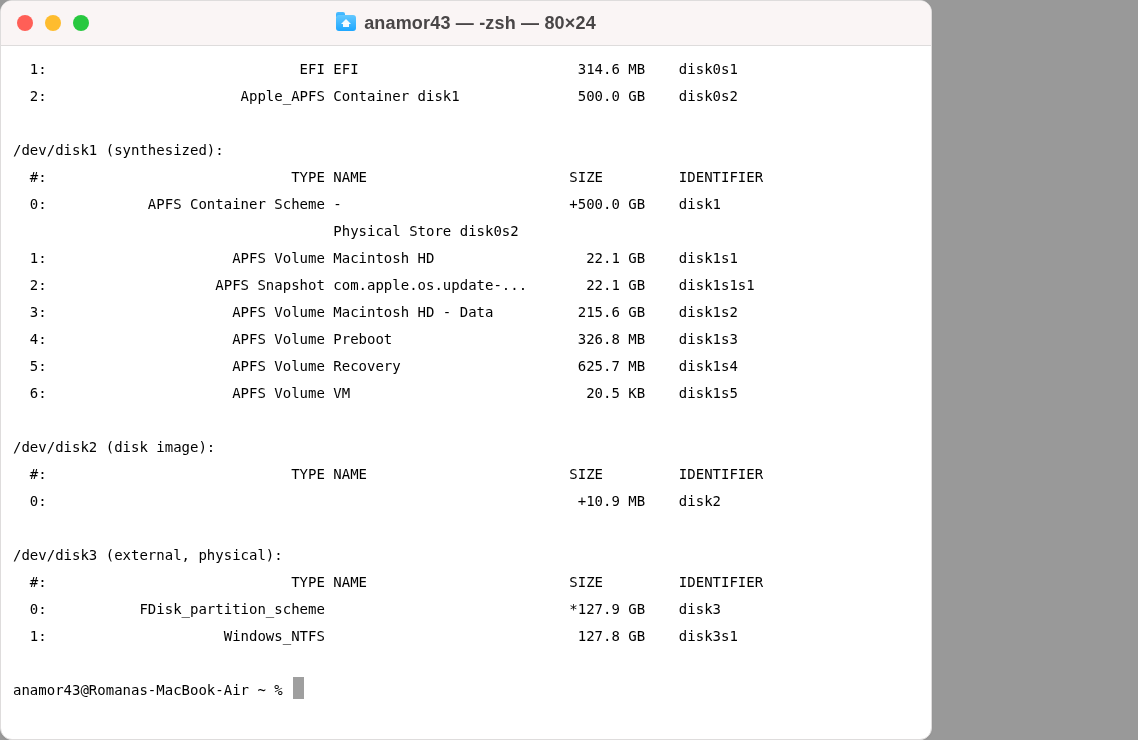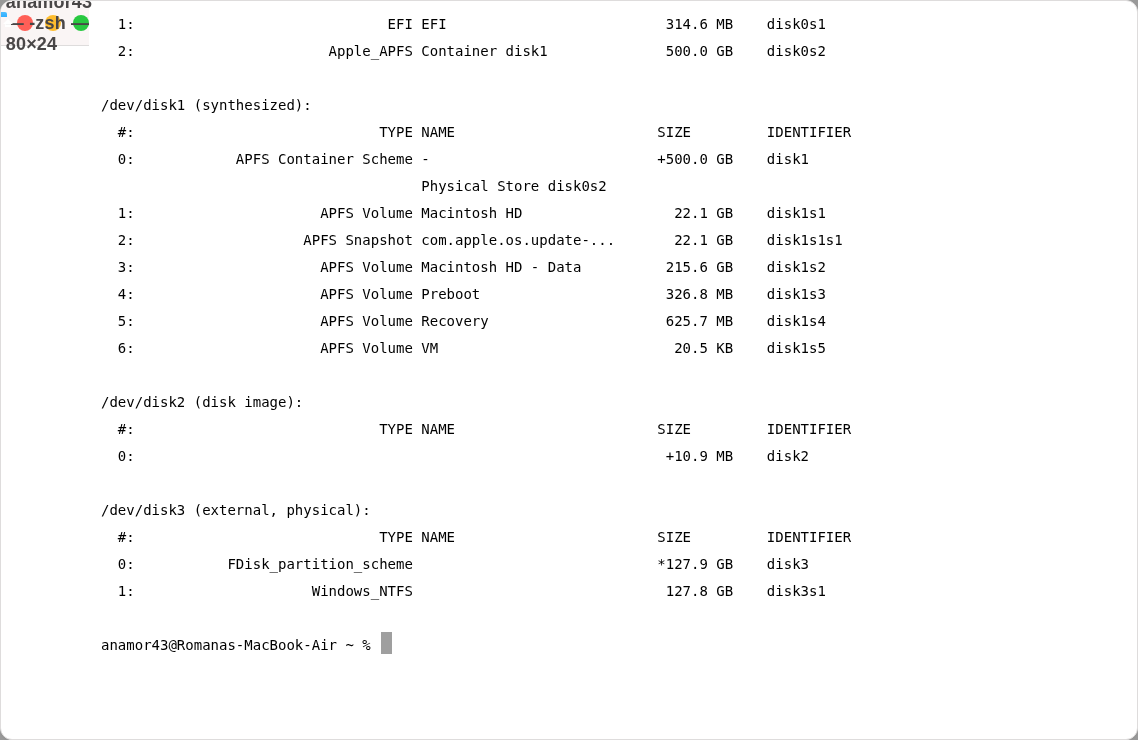--- a/index.html
+++ b/index.html
@@ -8,29 +8,29 @@
     --fg:#000;
     --red:#ff5f57;
     --yellow:#febc2e;
     --green:#28c840;
     --titletext:#494647;
     --icon-blue:#3fb6ff;
     --cursor:#9f9f9f;
   }
   html,body{margin:0;padding:0;background:#999;}
   .window{
-    width:1138px;height:740px;
+    width:932px;height:740px;
     background:#fff;
     border:1px solid var(--border);
     border-radius:12px;
     box-sizing:border-box;
     overflow:hidden;
     font-family:ui-monospace,"SF Mono",Menlo,monospace;
     color:var(--fg);
-    display:flex;flex-direction:row;
+    display:flex;flex-direction:column;
     box-shadow:0 1px 2px rgba(0,0,0,.05);
   }
   .titlebar{
     height:44px;
     background:var(--titlebar-bg);
     border-bottom:1px solid var(--border);
     display:flex;align-items:center;
     position:relative;
     flex:0 0 auto;
   }

